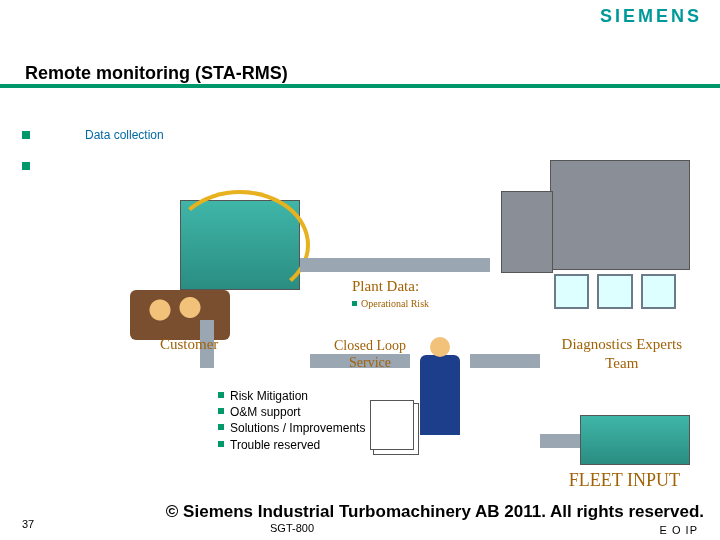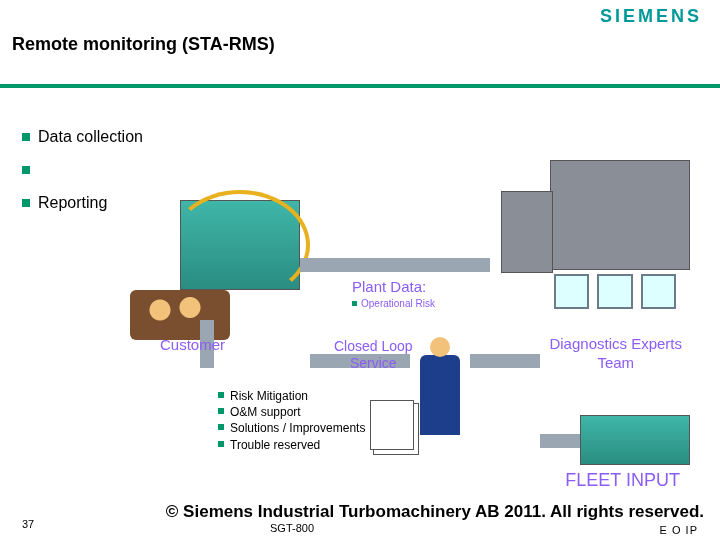--- a/index.html
+++ b/index.html
@@ -27,22 +27,22 @@
     letter-spacing: 3px;
     font-family: Arial, sans-serif;
   }
   .titlebar {
     position: absolute;
     top: 34px; left: 0; right: 0;
     height: 54px;
     background: #fff;
     border-bottom: 4px solid #00986b;
     display: flex;
-    align-items: flex-start;
-    padding-left: 12px;
+    align-items: flex-end;
+    padding-left: 25px;
   }
   .title {
     font-size: 18px;
     font-weight: 700;
     color: #000;
   }
   .content {
     position: absolute;
     top: 100px; left: 0; right: 0; bottom: 30px;
   }
@@ -56,22 +56,23 @@
     align-items: center;
     margin-bottom: 20px;
   }
   .sq {
     width: 8px; height: 8px;
     background: #00986b;
     margin-right: 8px;
     flex-shrink: 0;
   }
   .bullets-main .txt {
-    font-size: 16px;
-    color: #000000;
+    font-size: 12px;
+    color: #0369a1;
+    margin-left: 47px;
   }
   .diagram {
     position: absolute;
     top: 60px;
     left: 110px;
     right: 10px;
     bottom: 10px;
   }
   
   .turbine {
@@ -184,22 +185,23 @@
   .arrow2::after { right: 100%; top:-3px; border-right: 14px solid #9aa6b2; }
   .arrow2b { top: 194px; left: 360px; width: 70px; height: 14px; }
   .arrow2b::after { right: 100%; top:-3px; border-right: 14px solid #9aa6b2; }
   .arrow3 { top: 160px; left: 90px; width: 14px; height: 48px; }
   .arrow4 { top: 274px; right: 130px; width: 40px; height: 14px; }
   .arrow4::after { right: 100%; top:-3px; border-right: 14px solid #9aa6b2; }
 
   .label {
     position: absolute;
     font-size: 15px;
-    color: #8b5cf6;
+    color: #a16207;
     white-space: nowrap;
+    font-family: Liberation Serif, serif;
   }
   .label.center { text-align: center; }
   .plant-data   { top: 118px; left: 242px; }
   .op-data      { top: 138px; left: 242px; font-size: 10px; display:flex; align-items:center; }
   .op-data .sq  { width:5px; height:5px; margin-right:4px; }
   .customer-lbl { top: 176px; left: 50px; }
   .closed-loop  { top: 178px; left: 224px; text-align:center; font-size:14px; line-height:1.2; }
   .experts-lbl  { top: 175px; right: 28px; text-align:center; font-size:15px; line-height:1.25; }
   .fleet-lbl    { top: 310px; right: 30px; font-size: 18px; }
 
@@ -254,24 +256,20 @@
 
 <div class="content">
 
   <div class="bullets-main">
     <div class="row">
       <span class="sq"></span>
       <span class="txt">Data collection</span>
     </div>
     <div class="row">
       <span class="sq"></span>
-    </div>
-    <div class="row">
-      <span class="sq"></span>
-      <span class="txt">Reporting</span>
     </div>
   </div>
 
   <div class="diagram">
     <div class="small-brand">SIEMENS</div>
     <div class="building"></div>
     <div class="turbine"></div>
     <div class="cyclearrow"></div>
     <div class="people-left"></div>
     <div class="people-right">

